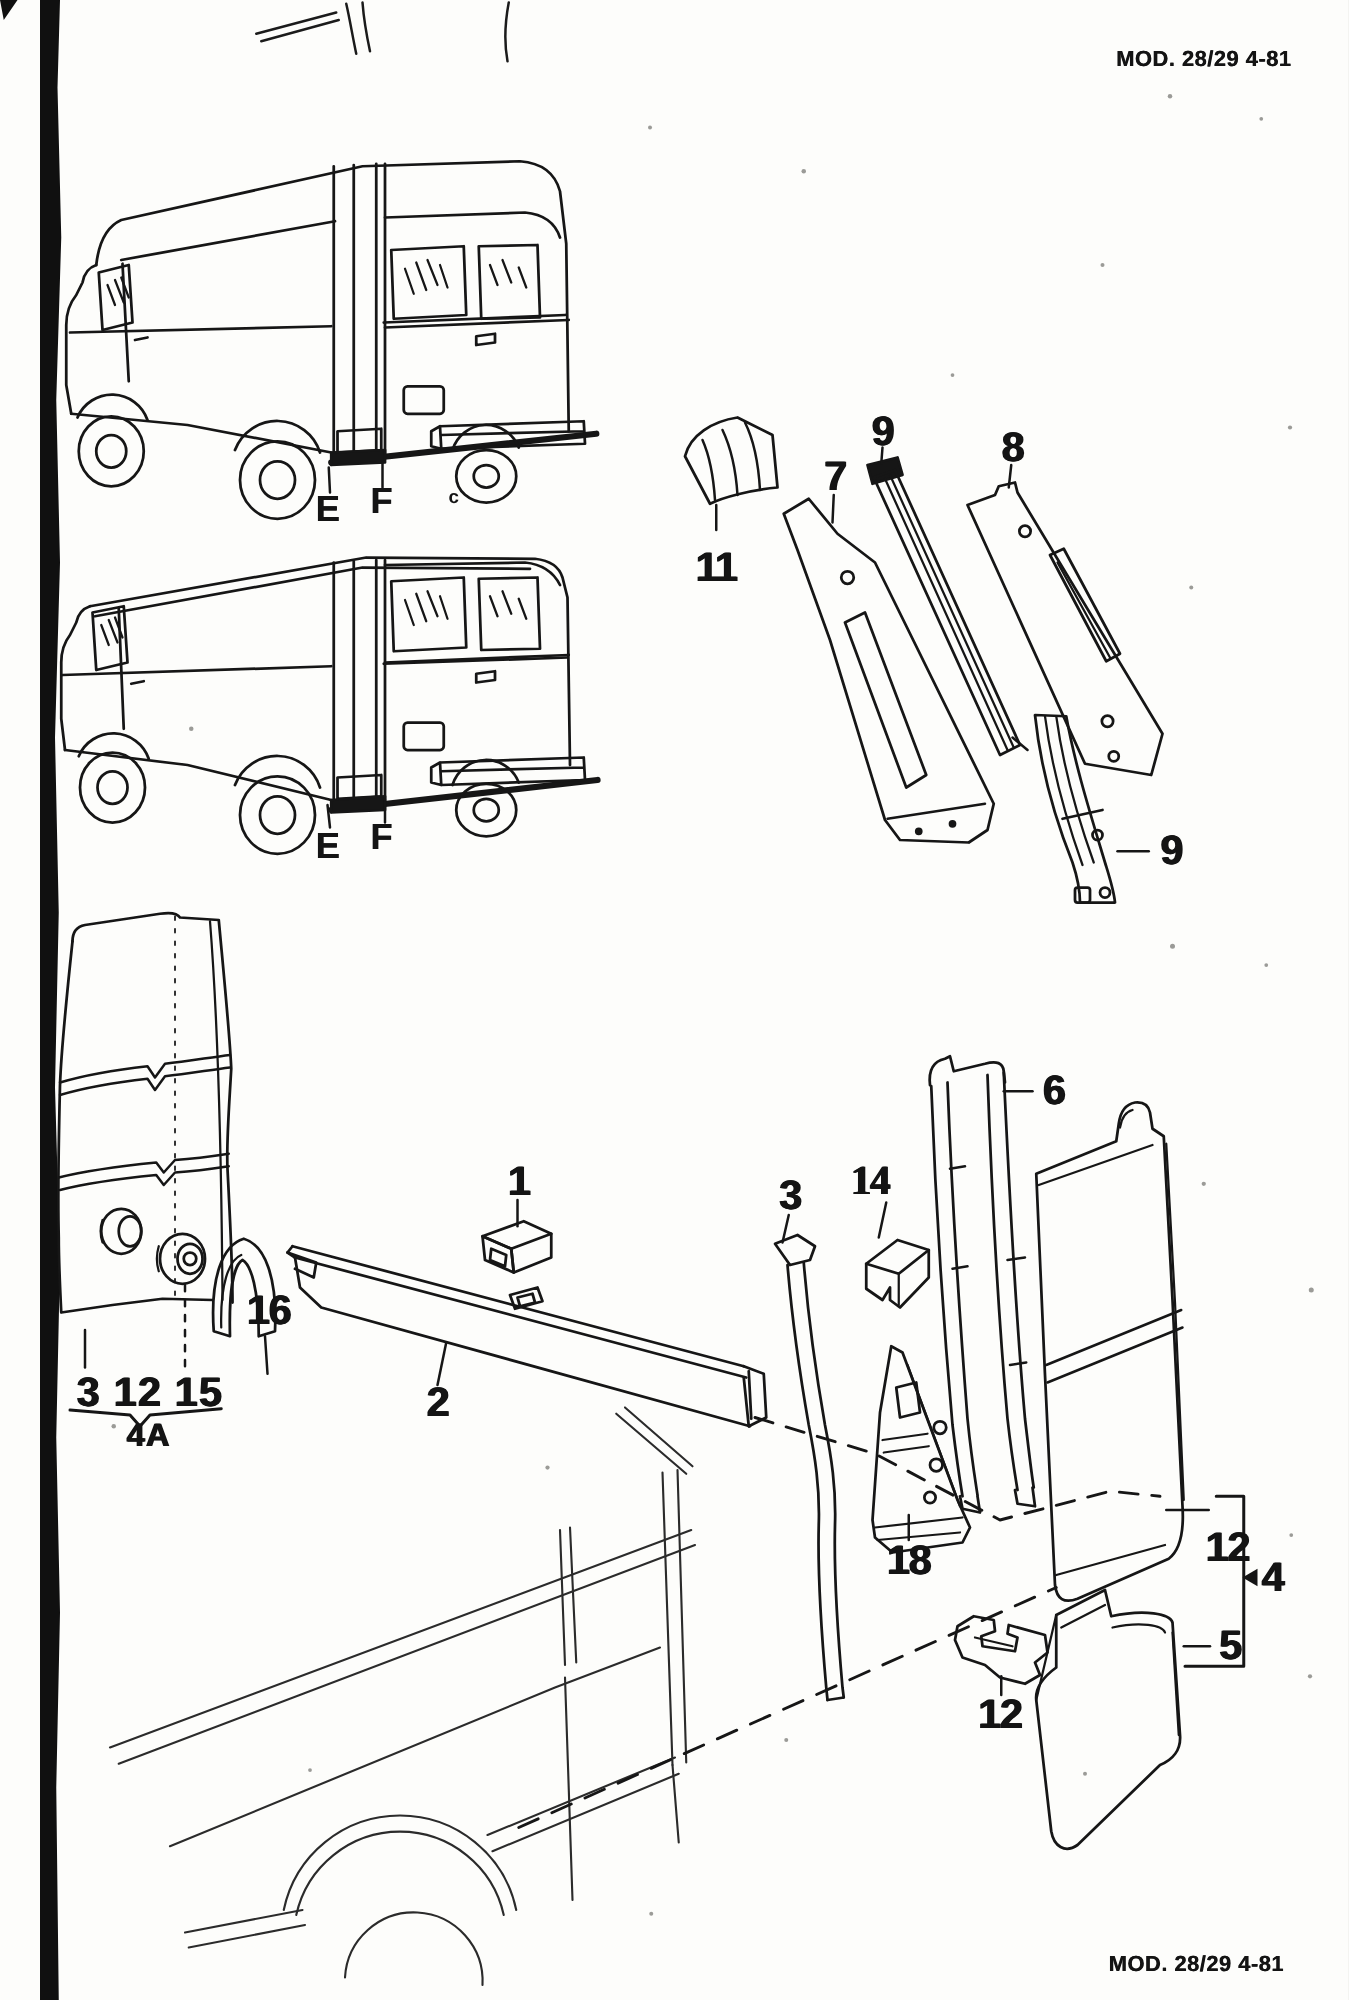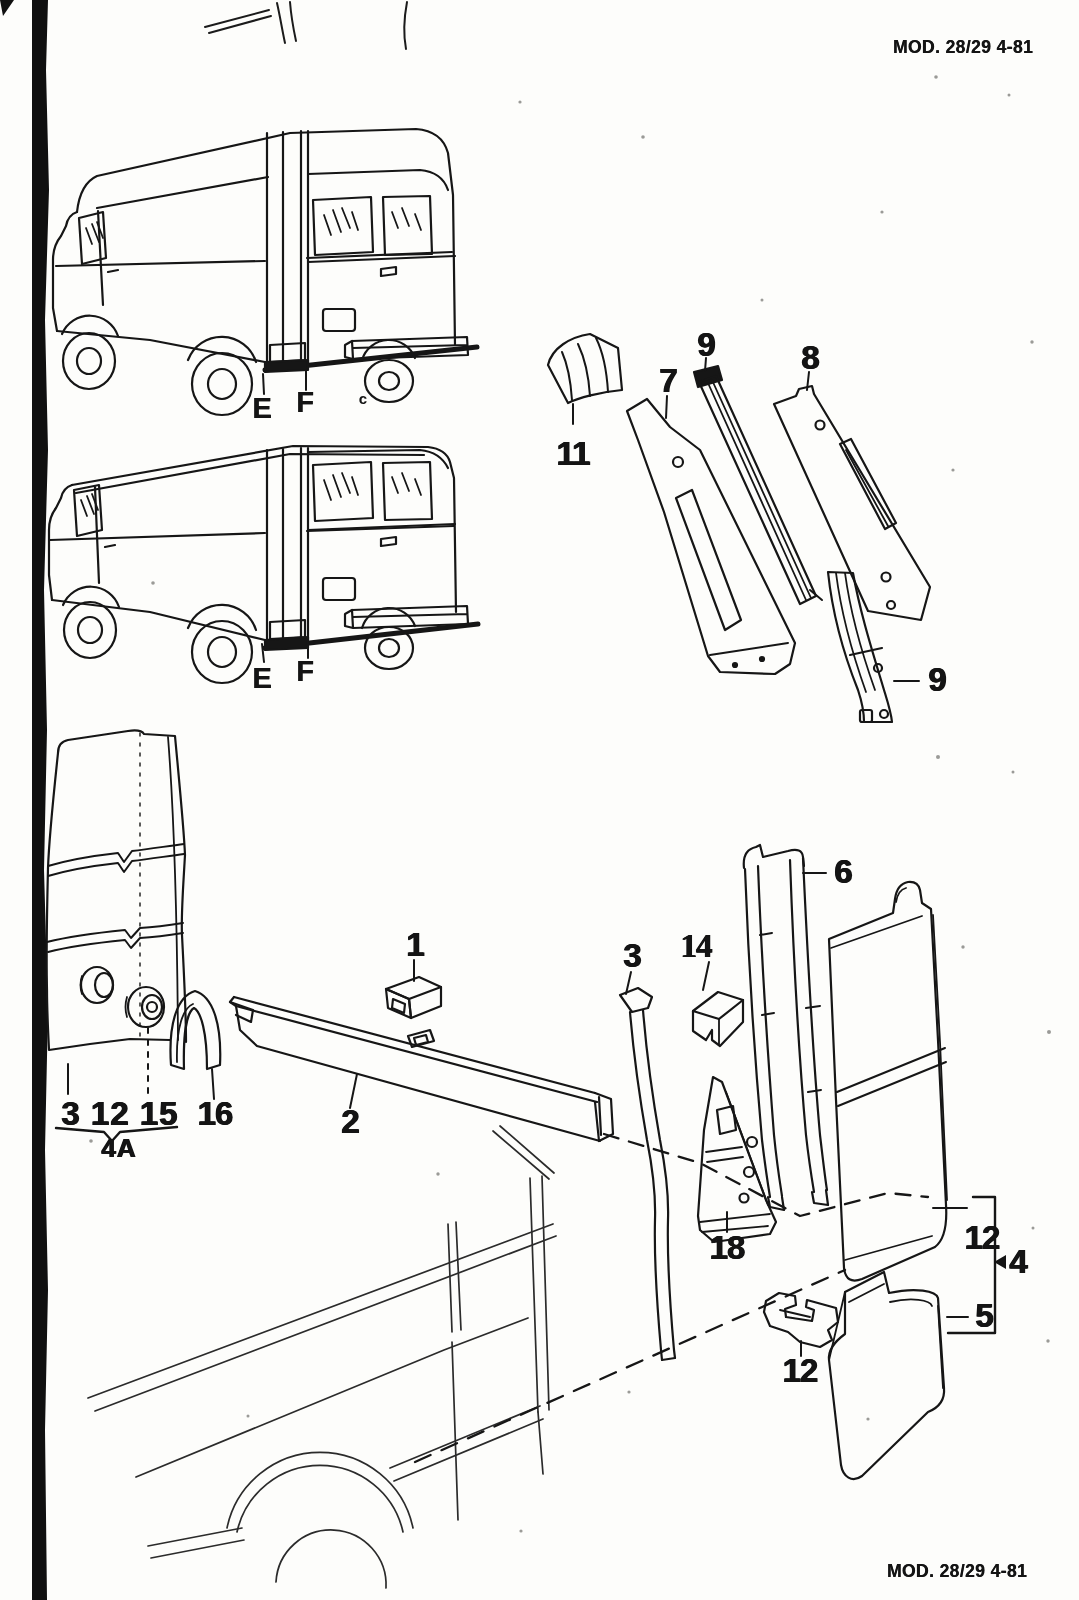--- a/index.html
+++ b/index.html
@@ -329,18 +329,18 @@
 <div class="label callout" style="left:415px;top:945px;">1</div>
 <div class="label callout" style="left:632px;top:956px;">3</div>
 <div class="label callout" style="left:696px;top:946px;font-family:Liberation Serif, serif;">14</div>
 <div class="label callout" style="left:350px;top:1122px;">2</div>
 <div class="label callout" style="left:727px;top:1248px;">18</div>
 <div class="label callout" style="left:982px;top:1238px;">12</div>
 <div class="label callout" style="left:1018px;top:1262px;">4</div>
 <div class="label callout" style="left:984px;top:1316px;">5</div>
 <div class="label callout" style="left:800px;top:1371px;">12</div>
 <div class="label callout" style="left:120px;top:1114px;letter-spacing:1px;">3 12 15</div>
-<div class="label callout" style="left:215px;top:1114px;">16</div>
+<div class="label callout" style="left:215px;top:1048px;">16</div>
 <div class="label callout" style="left:119px;top:1148px;font-size:26px;letter-spacing:1px;">4A</div>
 
 <div class="label code" style="left:957px;top:1571px;">MOD. 28/29 4-81</div>
 
 </div>
 
 </body></html>

